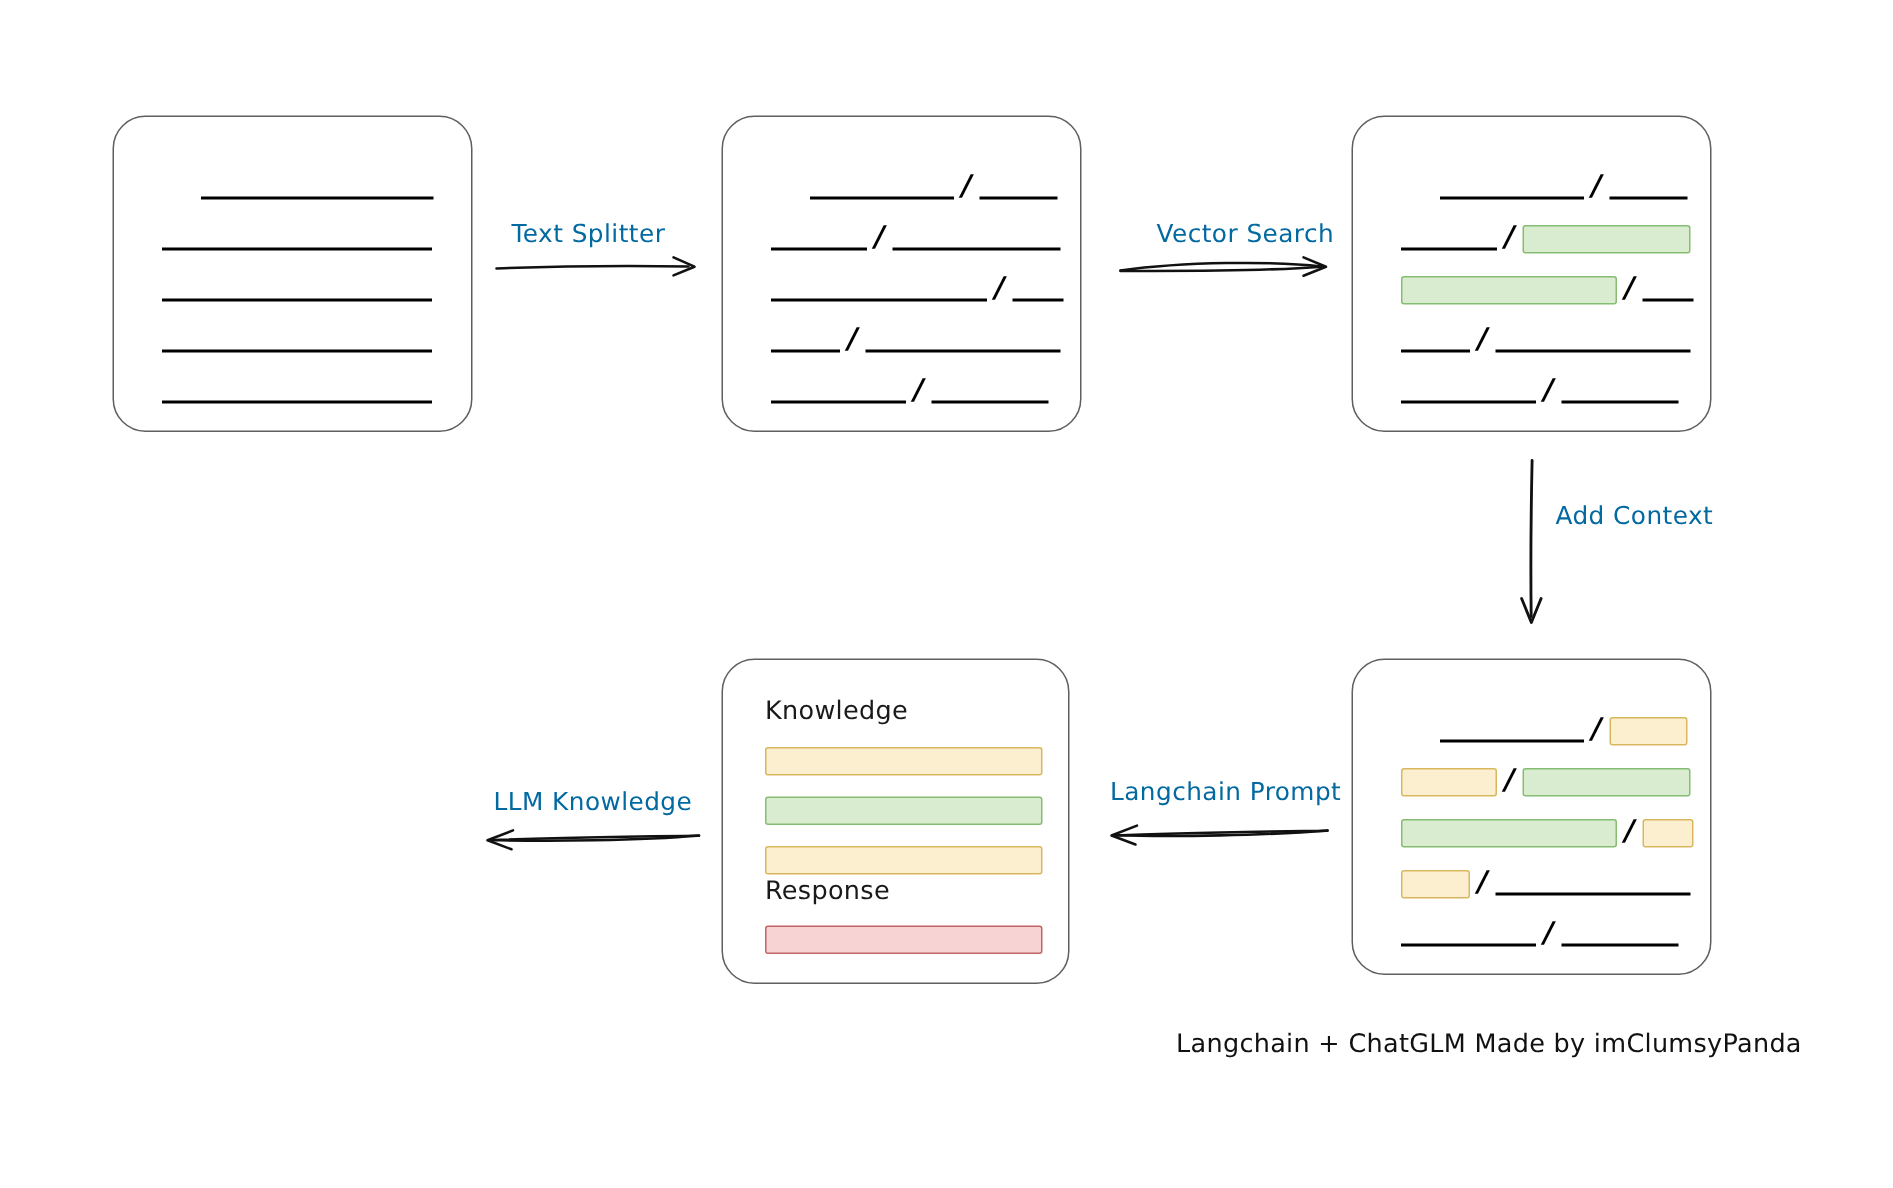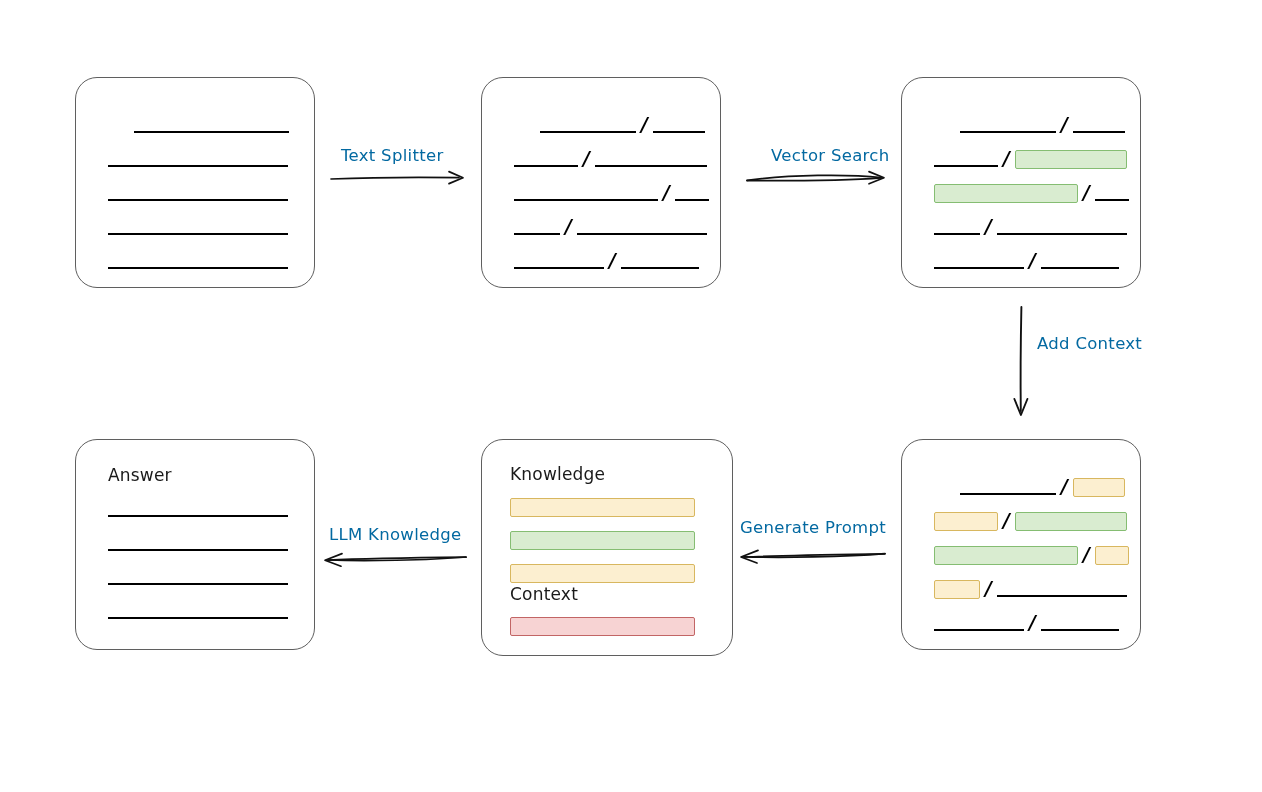--- a/index.html
+++ b/index.html
@@ -187,59 +187,42 @@
         </div>
       </div>
   </div>
 
   <svg class="arrow-svg" style="left:1008px;top:305px;width:28px;height:115px;" viewBox="0 0 28 115">
     <path d="M13.4,2 C12.6,40 12.4,76 12.8,106" fill="none" stroke="#111" stroke-width="1.9" stroke-linecap="round"></path>
     <path d="M6.4,94 L12.9,110 L19.4,94" fill="none" stroke="#111" stroke-width="1.9" stroke-linejoin="round" stroke-linecap="round"></path>
   </svg>
   <div class="arrow-label" style="left:1037px;top:334px;">Add Context</div>
 
-  <div class="card" style="left:75px;top:439px;width:240px;height:211px;">
-    <div class="card-label" style="left:32px;top:25px;">Answer</div>
-    <div class="rows" id="rows-answer">
-        <div class="row" style="left: 32px; top: 58px;">
-          <div class="seg-line" style="width: 180px;"></div>
-        </div>
-        <div class="row" style="left: 32px; top: 92px;">
-          <div class="seg-line" style="width: 180px;"></div>
-        </div>
-        <div class="row" style="left: 32px; top: 126px;">
-          <div class="seg-line" style="width: 180px;"></div>
-        </div>
-        <div class="row" style="left: 32px; top: 160px;">
-          <div class="seg-line" style="width: 180px;"></div>
-        </div>
-      </div>
-  </div>
 
   <div class="arrow-label" style="left:329px;top:525px;">LLM Knowledge</div>
   <svg class="arrow-svg" style="left:320px;top:548px;width:148px;height:20px;" viewBox="0 0 148 20">
     <path d="M146,9.0 C108,12.4 44,13.2 8,12.0" fill="none" stroke="#111" stroke-width="1.7" stroke-linecap="round"></path>
     <path d="M146,9.2 C110,9.6 46,10.4 8,12.2" fill="none" stroke="#111" stroke-width="1.7" stroke-linecap="round"></path>
     <path d="M22,5.6 L5,12.2 L21,18.2" fill="none" stroke="#111" stroke-width="1.7" stroke-linejoin="round" stroke-linecap="round"></path>
   </svg>
 
-  <div class="card" style="left:481px;top:439px;width:252px;height:217px;">
+  <div class="card" style="left:481px;top:439px;width:232px;height:217px;">
     <div class="card-label" style="left:28px;top:24px;">Knowledge</div>
     <div id="knowledge-bars">
         <div class="bar chip-yellow" style="left: 28px; top: 58px; width: 185px;"></div>
         <div class="bar chip-green" style="left: 28px; top: 91px; width: 185px;"></div>
         <div class="bar chip-yellow" style="left: 28px; top: 124px; width: 185px;"></div>
       </div>
-    <div class="card-label" style="left:28px;top:144px;">Context</div>
+    <div class="card-label" style="left:28px;top:144px;">Response</div>
     <div id="question-bars">
         <div class="bar chip-red" style="left: 28px; top: 177px; width: 185px;"></div>
       </div>
   </div>
 
-  <div class="arrow-label" style="left:740px;top:518px;">Generate Prompt</div>
+  <div class="arrow-label" style="left:740px;top:518px;">Langchain Prompt</div>
   <svg class="arrow-svg" style="left:735px;top:545px;width:152px;height:20px;" viewBox="0 0 152 20">
     <path d="M150,8.6 C110,12.0 46,13.0 9,11.8" fill="none" stroke="#111" stroke-width="1.7" stroke-linecap="round"></path>
     <path d="M150,8.8 C112,9.4 48,10.2 9,12.0" fill="none" stroke="#111" stroke-width="1.7" stroke-linecap="round"></path>
     <path d="M23,5.4 L6,12.0 L22,18.0" fill="none" stroke="#111" stroke-width="1.7" stroke-linejoin="round" stroke-linecap="round"></path>
   </svg>
 
   <div class="card" style="left:901px;top:439px;width:240px;height:211px;">
     <div class="rows" id="rows-context">
         <div class="row" style="left: 58px; top: 36px;">
           <div class="seg-line" style="width: 96px;"></div>
@@ -262,14 +245,15 @@
           <div class="seg-line" style="width: 130px;"></div>
         </div>
         <div class="row" style="left: 32px; top: 172px;">
           <div class="seg-line" style="width: 90px;"></div>
           <div class="slash">/</div>
           <div class="seg-line" style="width: 78px;"></div>
         </div>
       </div>
   </div>
 
+  <div class="caption" style="left:784px;top:686px;">Langchain + ChatGLM Made by imClumsyPanda</div>
 
 </div>
 
 </body></html>

